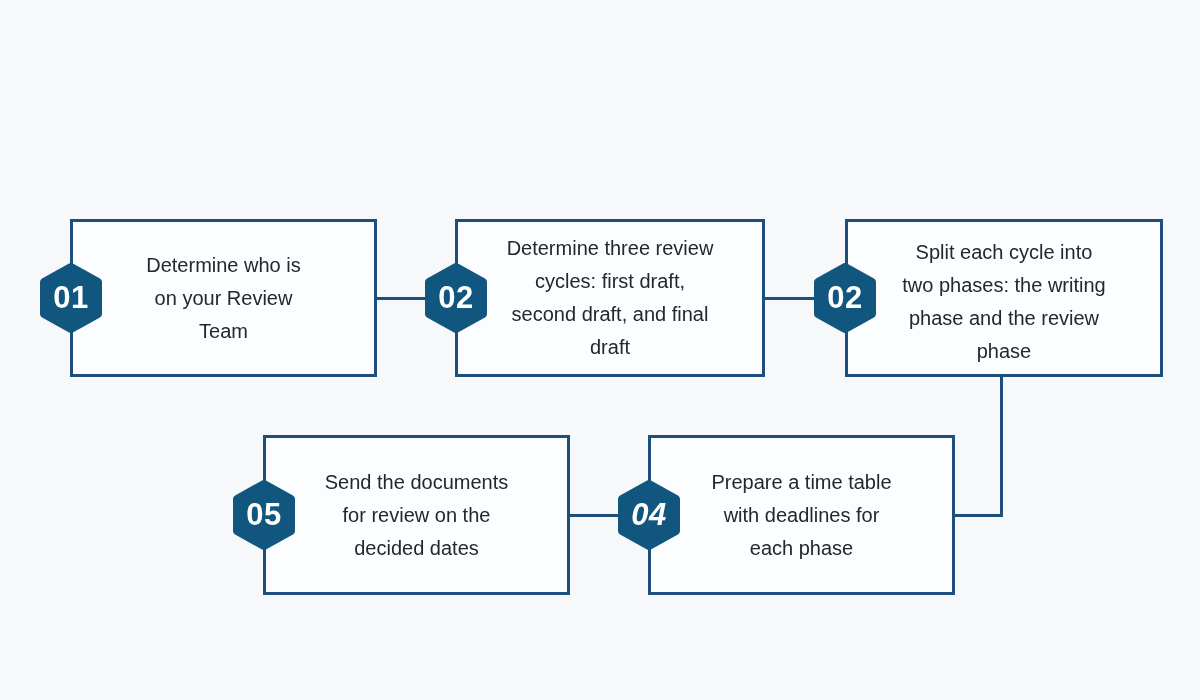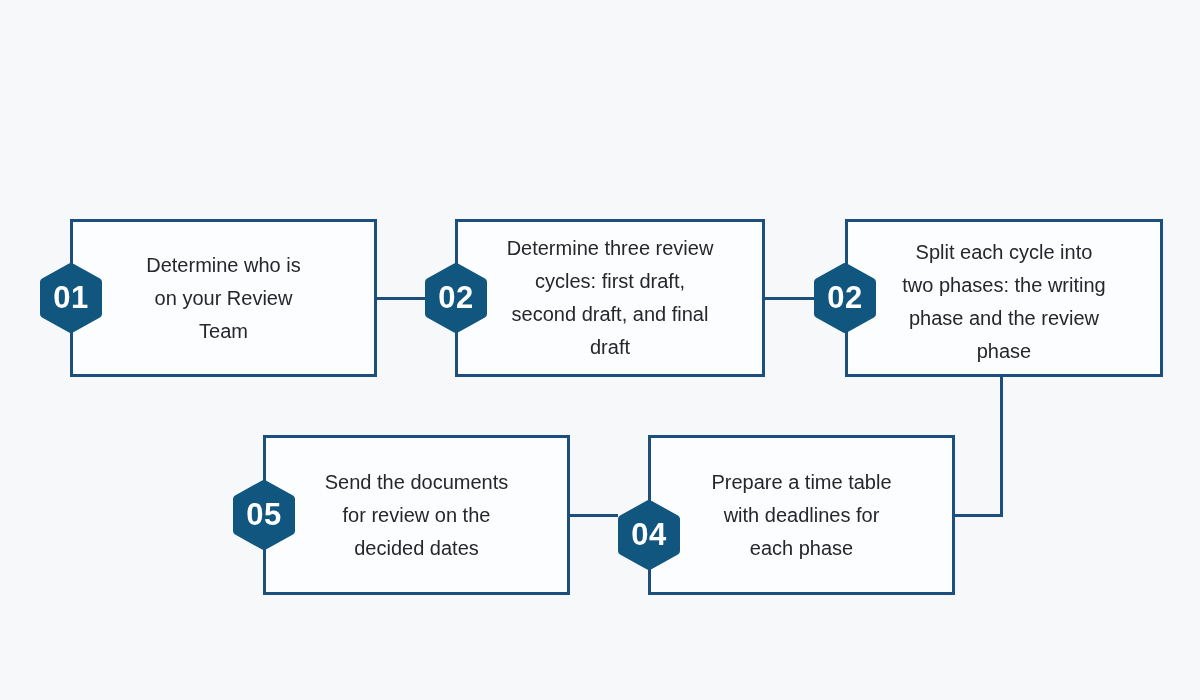--- a/index.html
+++ b/index.html
@@ -88,21 +88,21 @@
     align-items: center;
     justify-content: center;
     font-size: 31px;
     font-weight: bold;
     letter-spacing: 0.5px;
     color: var(--badge-text);
   }
   .badge-1 { left: 39px;  top: 263px; }
   .badge-2 { left: 424px; top: 263px; }
   .badge-3 { left: 813px; top: 263px; }
-  .badge-4 { left: 617px; top: 500px; }
+  .badge-4 { left: 617px; top: 480px; font-style: italic; }
   .badge-5 { left: 232px; top: 480px; text-decoration: underline; }
   .attribution {
     position: absolute;
     right: 66px;
     top: 644px;
     font-size: 19px;
     color: var(--footer-text);
   }
 </style>
 </head>

